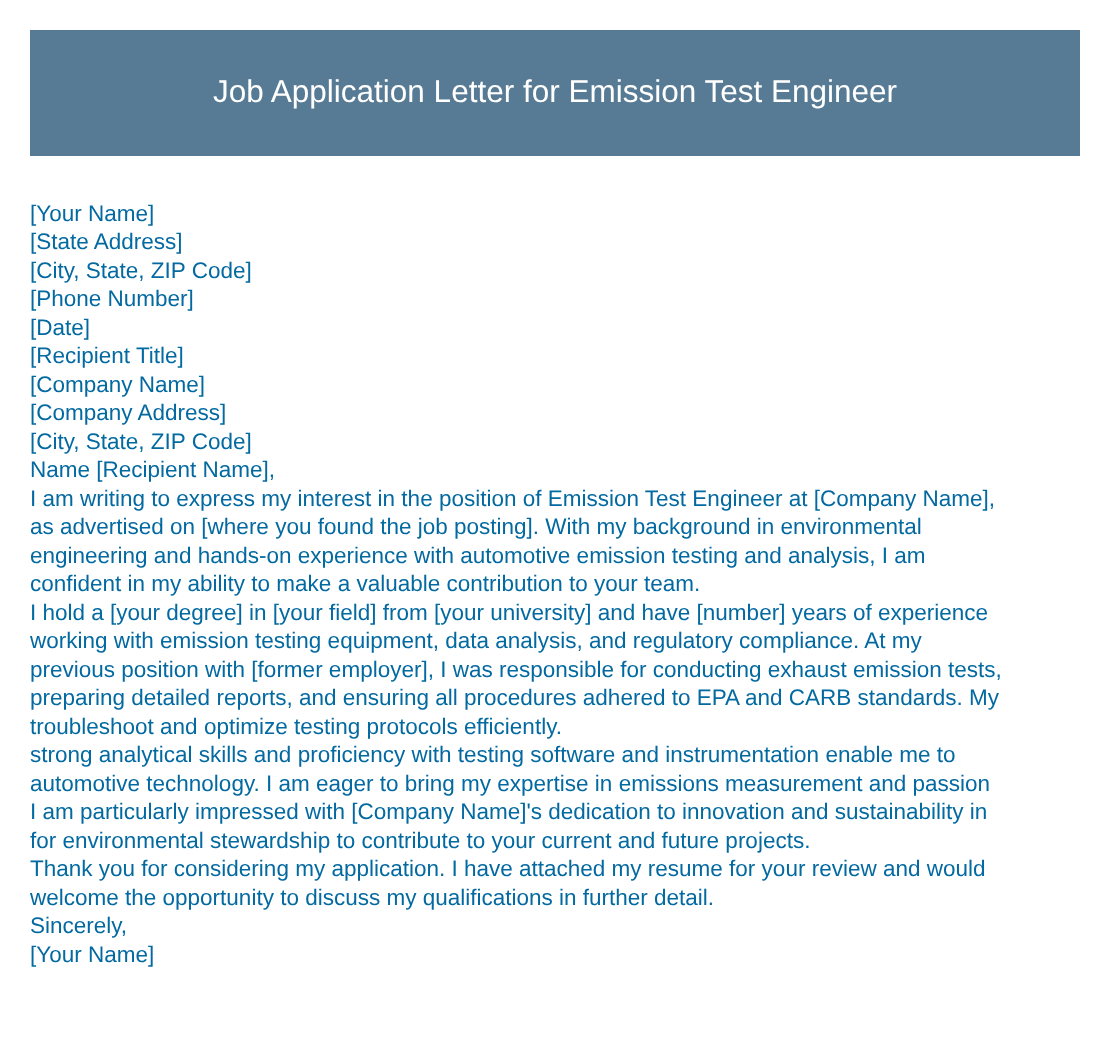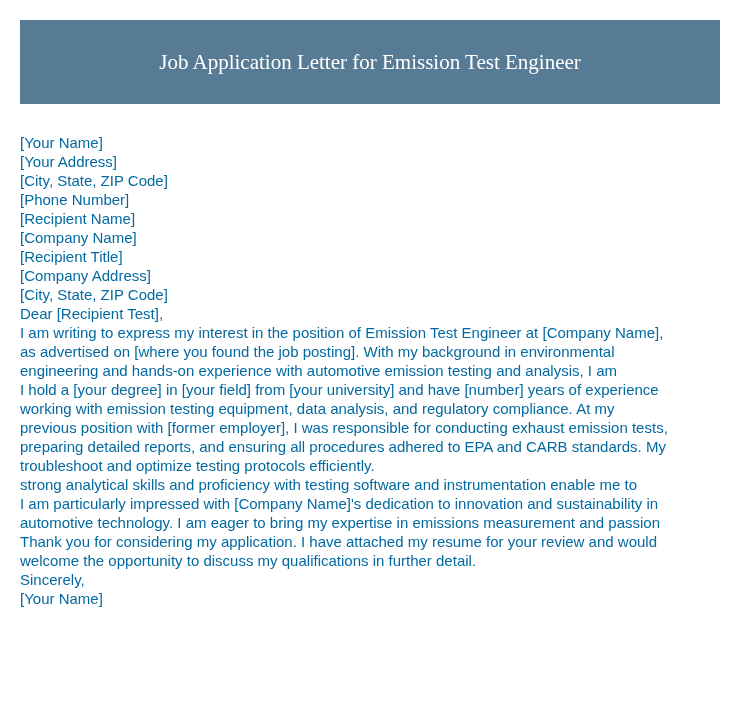--- a/index.html
+++ b/index.html
@@ -17,21 +17,20 @@
     .header {
       position: absolute;
       left: 20px;
       top: 20px;
       width: 700px;
       height: 84px;
       background: #587b95;
       display: flex;
       align-items: center;
       justify-content: center;
-      font-family: Liberation Serif, serif;
     }
     .header h1 {
       margin: 0;
       color: #ffffff;
       font-weight: normal;
       font-size: 21px;
       letter-spacing: 0px;
     }
     .letter {
       position: absolute;
@@ -53,48 +52,50 @@
   </style>
 </head>
 <body>
 
 <div class="header">
   <h1>Job Application Letter for Emission Test Engineer</h1>
 </div>
 
 <div class="letter">
   <span class="line">[Your Name]</span>
-  <span class="line">[Your Address]</span>
+  <span class="line">[State Address]</span>
   <span class="line">[City, State, ZIP Code]</span>
   <span class="line">[Phone Number]</span>
-  <span class="line">[Recipient Name]</span>
+  <span class="line">[Date]</span>
+  <span class="line">[Recipient Title]</span>
   <span class="line">[Company Name]</span>
-  <span class="line">[Recipient Title]</span>
   <span class="line">[Company Address]</span>
   <span class="line">[City, State, ZIP Code]</span>
-  <span class="line">Dear [Recipient Test],</span>
+  <span class="line">Name [Recipient Name],</span>
 
   <div class="para">
     <span class="line">I am writing to express my interest in the position of Emission Test Engineer at [Company Name],</span>
     <span class="line">as advertised on [where you found the job posting]. With my background in environmental</span>
     <span class="line">engineering and hands-on experience with automotive emission testing and analysis, I am</span>
+    <span class="line">confident in my ability to make a valuable contribution to your team.</span>
   </div>
 
   <div class="para">
     <span class="line">I hold a [your degree] in [your field] from [your university] and have [number] years of experience</span>
     <span class="line">working with emission testing equipment, data analysis, and regulatory compliance. At my</span>
     <span class="line">previous position with [former employer], I was responsible for conducting exhaust emission tests,</span>
     <span class="line">preparing detailed reports, and ensuring all procedures adhered to EPA and CARB standards. My</span>
     <span class="line">troubleshoot and optimize testing protocols efficiently.</span>
     <span class="line">strong analytical skills and proficiency with testing software and instrumentation enable me to</span>
   </div>
 
   <div class="para">
+    <span class="line">automotive technology. I am eager to bring my expertise in emissions measurement and passion</span>
     <span class="line">I am particularly impressed with [Company Name]'s dedication to innovation and sustainability in</span>
-    <span class="line">automotive technology. I am eager to bring my expertise in emissions measurement and passion</span>
+    <span class="line">for environmental stewardship to contribute to your current and future projects.</span>
   </div>
 
   <div class="para">
     <span class="line">Thank you for considering my application. I have attached my resume for your review and would</span>
     <span class="line">welcome the opportunity to discuss my qualifications in further detail.</span>
   </div>
 
   <span class="line">Sincerely,</span>
   <span class="line">[Your Name]</span>
 </div>

